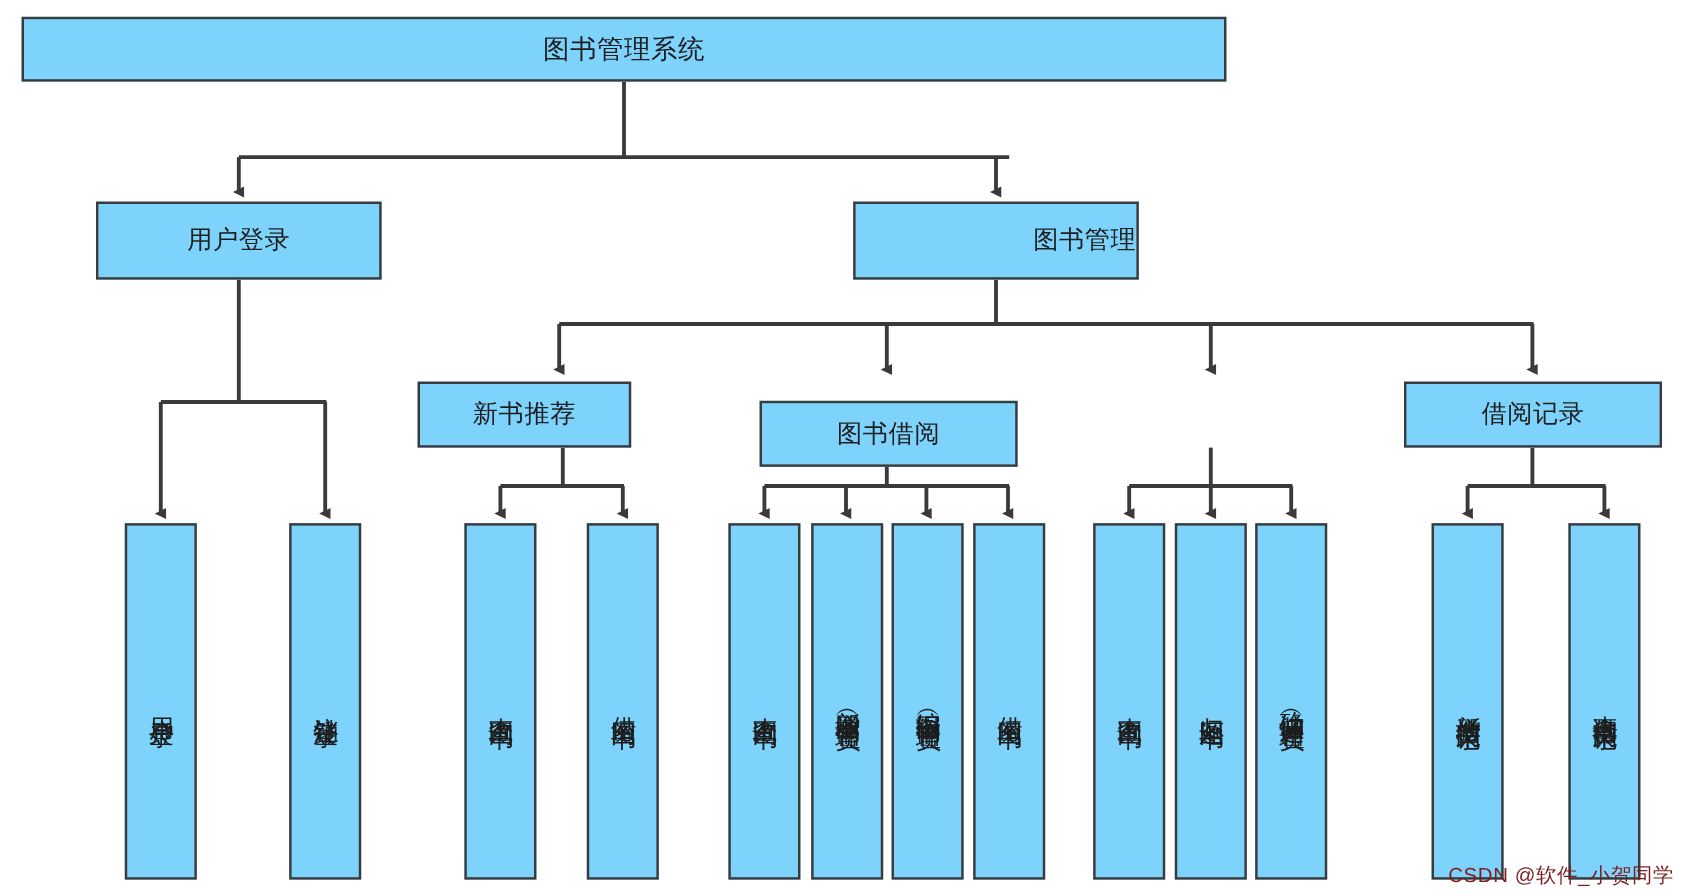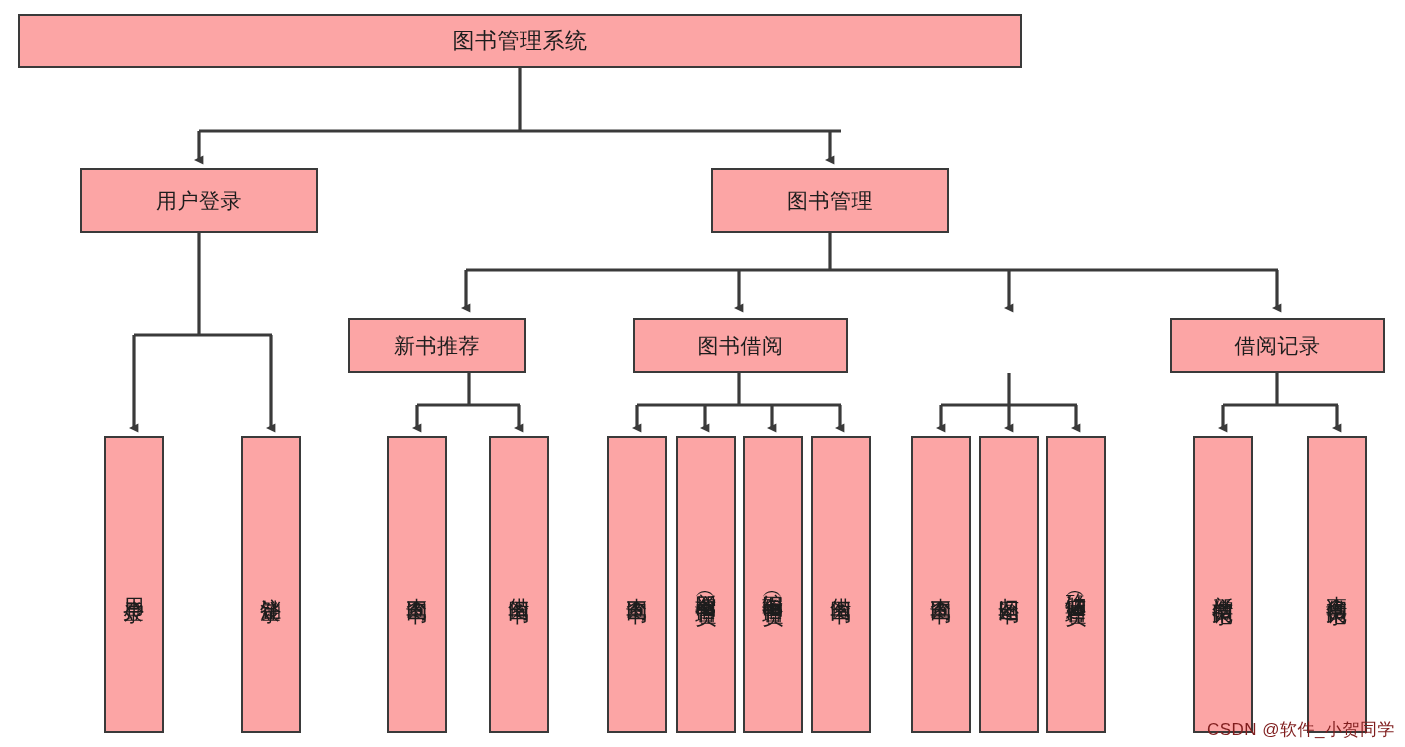--- a/index.html
+++ b/index.html
@@ -22,21 +22,21 @@
     position: absolute;
     left: 0;
     top: 0;
     width: 1405px;
     height: 747px;
     pointer-events: none;
   }
   .node {
     position: absolute;
     box-sizing: border-box;
-    background: #fca5a5;
+    background: #7dd3fc;
     border: 2px solid #3a3a3a;
     display: flex;
     align-items: center;
     justify-content: center;
     color: #1d1d1d;
   }
   .node .node-label {
     display: block;
     text-align: center;
     line-height: 1.22;
@@ -130,28 +130,28 @@
     </g>
   </svg>
 
   <div class="node horiz root" style="left:18px; top:14px; width:1004px; height:54px;">
     <span class="node-label">图书管理系统</span>
   </div>
 
   <div class="node horiz" style="left:80px; top:168px; width:238px; height:65px;">
     <span class="node-label">用户登录</span>
   </div>
-  <div class="node horiz" style="left:711px; top:168px; width:238px; height:65px;">
+  <div class="node horiz" style="left:711px; top:168px; width:238px; height:65px;justify-content:flex-end;">
     <span class="node-label">图书管理</span>
   </div>
 
   <div class="node horiz" style="left:348px; top:318px; width:178px; height:55px;">
     <span class="node-label">新书推荐</span>
   </div>
-  <div class="node horiz" style="left:633px; top:318px; width:215px; height:55px;">
+  <div class="node horiz" style="left:633px; top:334px; width:215px; height:55px;">
     <span class="node-label">图书借阅</span>
   </div>
   <div class="node horiz" style="left:1170px; top:318px; width:215px; height:55px;align-items:center;">
     <span class="node-label">借阅记录</span>
   </div>
 
   <div class="node vert" style="left:104px; top:436px; width:60px; height:297px;">
     <span class="node-label">用户登录</span>
   </div>
   <div class="node vert" style="left:241px; top:436px; width:60px; height:297px;">

